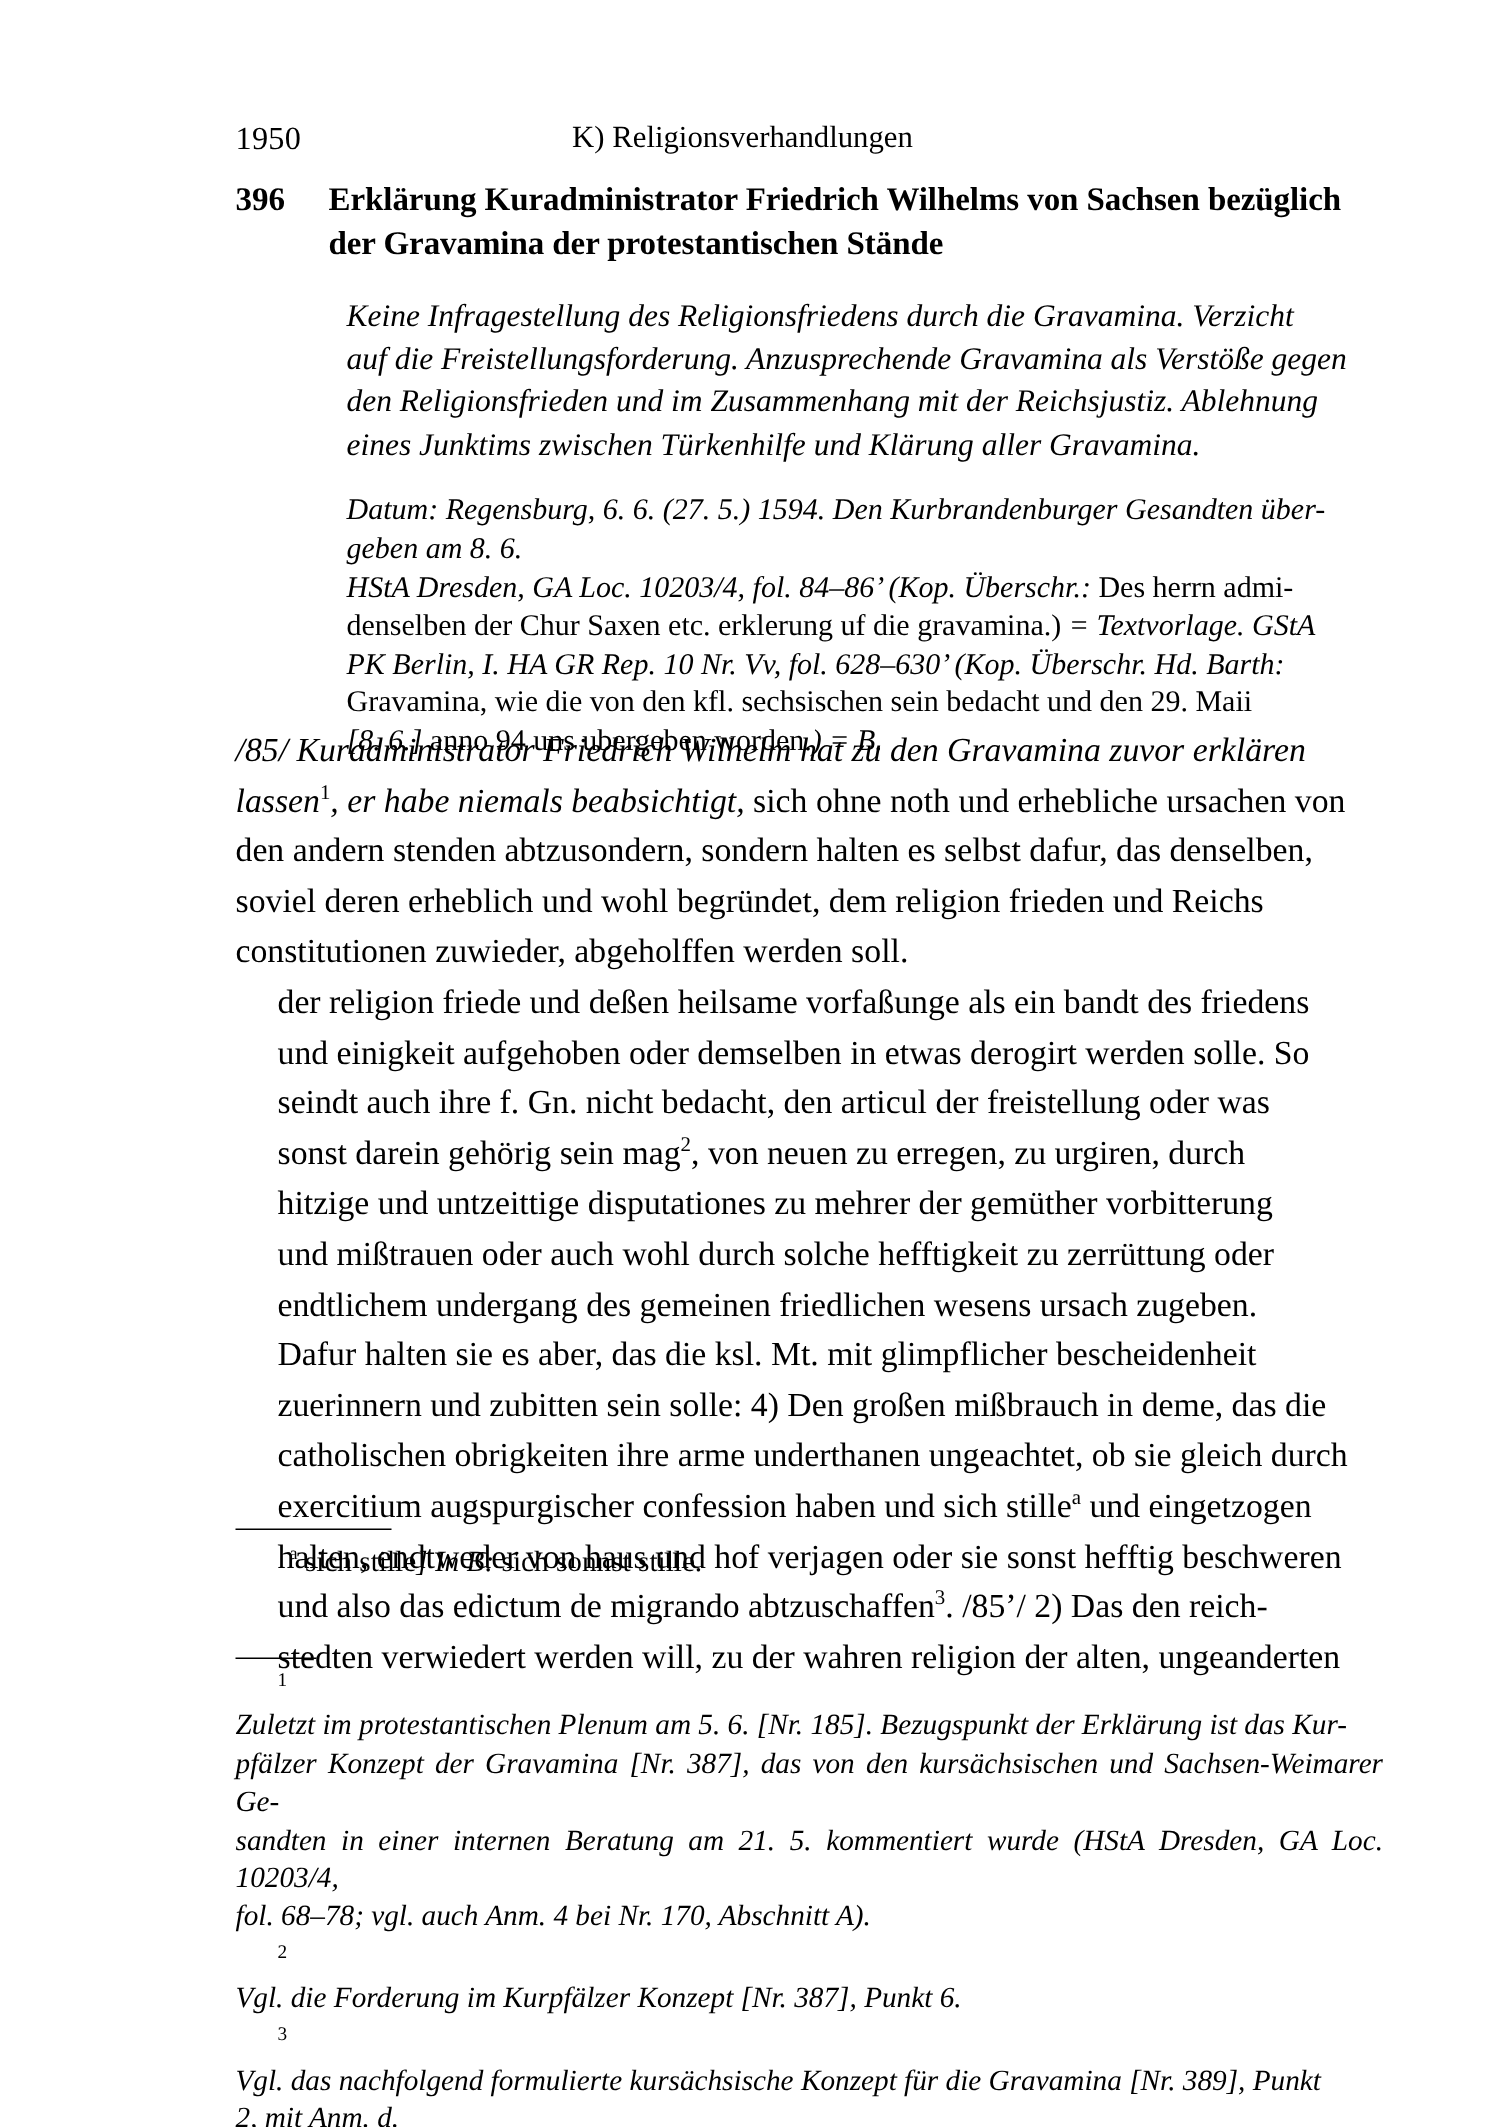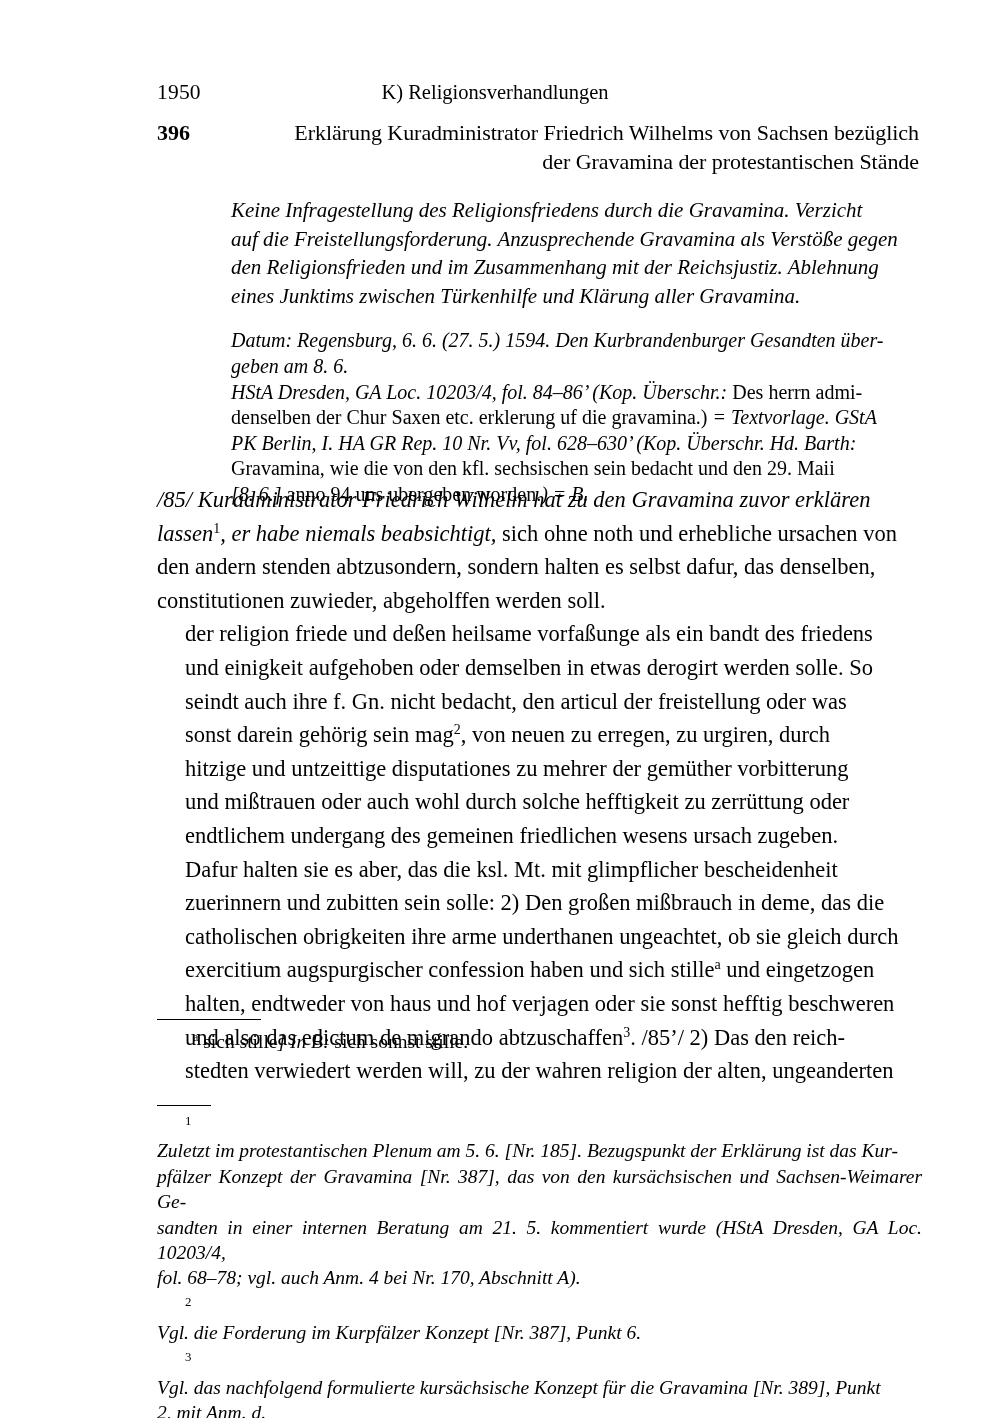--- a/index.html
+++ b/index.html
@@ -61,25 +61,24 @@
   .doc-number {
     position: absolute;
     left: 0;
     top: 0;
     font-weight: bold;
     font-size: 22px;
     line-height: 29px;
   }
   .doc-title {
     margin-left: 62px;
-    font-weight: normal;
+    font-weight: bold;
     font-size: 22px;
     line-height: 29px;
     letter-spacing: -0.05px;
-    text-align: right;
   }
 
   
   .prelim {
     position: absolute;
     left: 62px;
     top: 196px;
     width: 700px;
     margin-left: 12px;
   }
@@ -215,36 +214,37 @@
     </div>
 
   </div>
 
   <div class="body">
 
     <p>
       <span class="ln"><i>/85/ Kuradministrator Friedrich Wilhelm hat zu den Gravamina zuvor erklären</i></span>
       <span class="ln"><i>lassen<sup>1</sup>, er habe niemals beabsichtigt,</i> sich ohne noth und erhebliche ursachen von</span>
       <span class="ln">den andern stenden abtzusondern, sondern halten es selbst dafur, das denselben,</span>
+      <span class="ln">soviel deren erheblich und wohl begründet, dem religion frieden und Reichs</span>
       <span class="ln last">constitutionen zuwieder, abgeholffen werden soll.</span>
     </p>
 
     <p class="indent">
       <span class="ln">der religion friede und deßen heilsame vorfaßunge als ein bandt des friedens</span>
       <span class="ln">und einigkeit aufgehoben oder demselben in etwas derogirt werden solle. So</span>
       <span class="ln">seindt auch ihre f. Gn. nicht bedacht, den articul der freistellung oder was</span>
       <span class="ln">sonst darein gehörig sein mag<sup>2</sup>, von neuen zu erregen, zu urgiren, durch</span>
       <span class="ln">hitzige und untzeittige disputationes zu mehrer der gemüther vorbitterung</span>
       <span class="ln">und mißtrauen oder auch wohl durch solche hefftigkeit zu zerrüttung oder</span>
       <span class="ln last">endtlichem undergang des gemeinen friedlichen wesens ursach zugeben.</span>
     </p>
 
     <p class="indent">
       <span class="ln">Dafur halten sie es aber, das die ksl. Mt. mit glimpflicher bescheidenheit</span>
-      <span class="ln">zuerinnern und zubitten sein solle: 2) Den großen mißbrauch in deme, das die</span>
+      <span class="ln">zuerinnern und zubitten sein solle: 4) Den großen mißbrauch in deme, das die</span>
       <span class="ln">catholischen obrigkeiten ihre arme underthanen ungeachtet, ob sie gleich durch</span>
       <span class="ln">exercitium augspurgischer confession haben und sich stille<sup>a</sup> und eingetzogen</span>
       <span class="ln">halten, endtweder von haus und hof verjagen oder sie sonst hefftig beschweren</span>
       <span class="ln">und also das edictum de migrando abtzuschaffen<sup>3</sup>. /85’/ 2) Das den reich-</span>
       <span class="ln">stedten verwiedert werden will, zu der wahren religion der alten, ungeanderten</span>
     </p>
 
   </div>
 
   <div class="apparatus-var">

